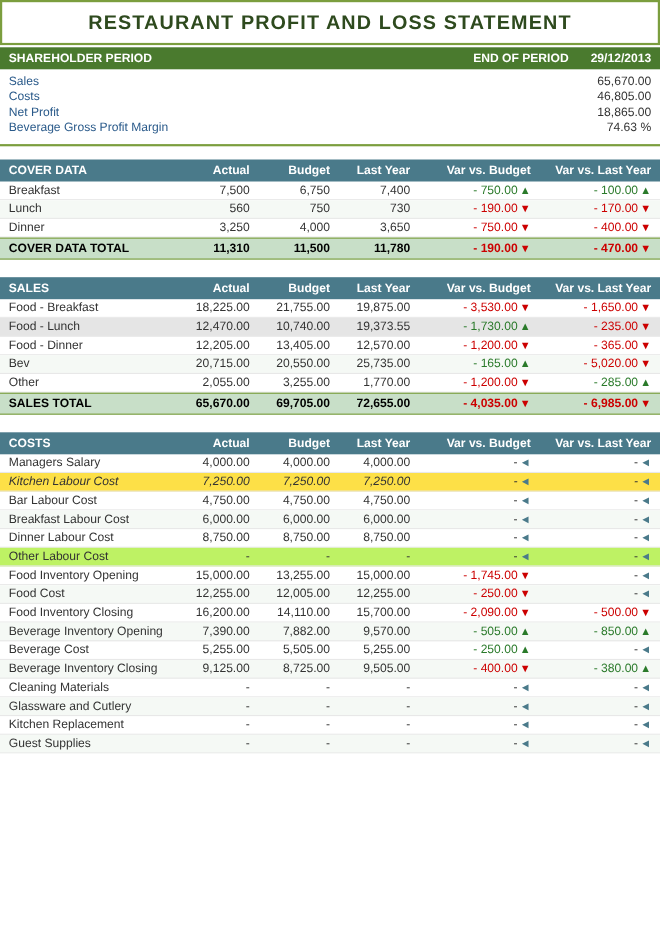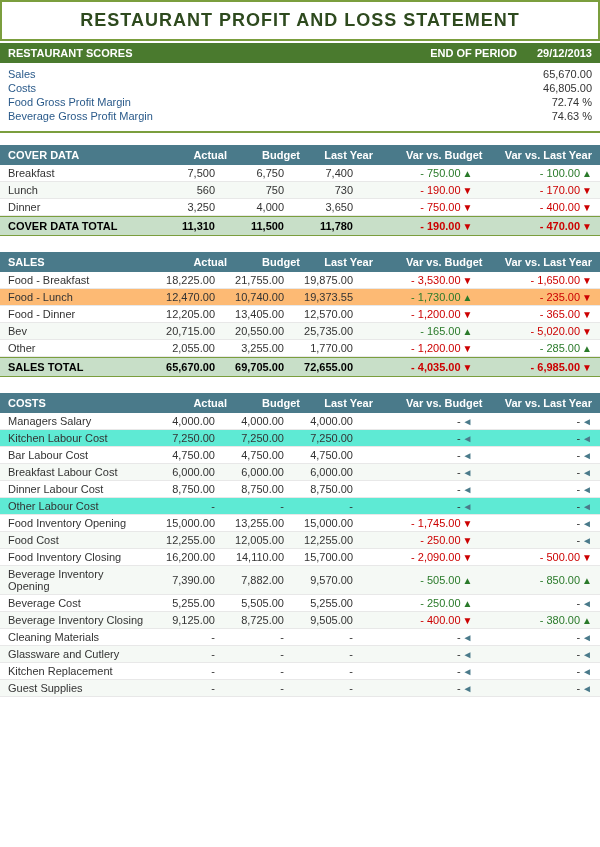--- a/index.html
+++ b/index.html
@@ -87,49 +87,48 @@
     .arrow-up { color: #2a7a2a; font-size: 10px; }
     .arrow-down { color: #c00; font-size: 10px; }
     .arrow-neutral { color: #4a7a8a; font-size: 10px; }
     .var-cell {
       flex: 1.5;
       text-align: right;
       display: flex;
       align-items: center;
       justify-content: flex-end;
       gap: 2px;
-      margin-left: 16px;
     }
     .section-gap { height: 6px; }
   </style>
 </head>
 <body>
 
 <div class="main-title">RESTAURANT PROFIT AND LOSS STATEMENT</div>
 
 <div class="shareholder-header">
-  <span>RESTAURANT SCORES</span>
+  <span>SHAREHOLDER PERIOD</span>
   <div class="shareholder-date">
     <span>END OF PERIOD</span>
     <span>29/12/2013</span>
   </div>
 </div>
 
 <div class="summary-section" id="summary-rows">
     <div class="summary-row">
       <span class="summary-label">Sales</span>
       <span class="summary-value">65,670.00</span>
     </div>
     <div class="summary-row">
       <span class="summary-label">Costs</span>
       <span class="summary-value">46,805.00</span>
     </div>
     <div class="summary-row">
-      <span class="summary-label">Food Gross Profit Margin</span>
-      <span class="summary-value">72.74 %</span>
+      <span class="summary-label">Net Profit</span>
+      <span class="summary-value">18,865.00</span>
     </div>
     <div class="summary-row">
       <span class="summary-label">Beverage Gross Profit Margin</span>
       <span class="summary-value">74.63 %</span>
     </div>
   </div>
 
 <div class="section-gap"></div>
 
 <div class="section-header">
@@ -217,21 +216,21 @@
     <span class="col-num" style="flex:1">19,875.00</span>
     <span class="var-cell" style="flex:1.5;color:#c00">
       - 3,530.00
       <span class="arrow-down">▼</span>
     </span>
     <span class="var-cell" style="flex:1.5;color:#c00">
       - 1,650.00
       <span class="arrow-down">▼</span>
     </span>
   </div>
-    <div class="data-row" style="background: #fdba74;">
+    <div class="data-row" style="background: #e5e5e5;">
     <span class="col-label">Food - Lunch</span>
     <span class="col-num" style="flex:1">12,470.00</span>
     <span class="col-num" style="flex:1">10,740.00</span>
     <span class="col-num" style="flex:1">19,373.55</span>
     <span class="var-cell" style="flex:1.5;color:#2a7a2a">
       - 1,730.00
       <span class="arrow-up">▲</span>
     </span>
     <span class="var-cell" style="flex:1.5;color:#c00">
       - 235.00
@@ -312,21 +311,21 @@
     <span class="col-num" style="flex:1">4,000.00</span>
     <span class="col-num" style="flex:1">4,000.00</span>
     <span class="col-num" style="flex:1">4,000.00</span>
     <span class="var-cell" style="flex:1.5;color:#333">
       - <span class="arrow-neutral">◄</span>
     </span>
     <span class="var-cell" style="flex:1.5;color:#333">
       - <span class="arrow-neutral">◄</span>
     </span>
   </div>
-    <div class="data-row" style="background: #5eead4;">
+    <div class="data-row" style="background: #fde047; font-style: italic;">
     <span class="col-label">Kitchen Labour Cost</span>
     <span class="col-num" style="flex:1">7,250.00</span>
     <span class="col-num" style="flex:1">7,250.00</span>
     <span class="col-num" style="flex:1">7,250.00</span>
     <span class="var-cell" style="flex:1.5;color:#333">
       - <span class="arrow-neutral">◄</span>
     </span>
     <span class="var-cell" style="flex:1.5;color:#333">
       - <span class="arrow-neutral">◄</span>
     </span>
@@ -360,21 +359,21 @@
     <span class="col-num" style="flex:1">8,750.00</span>
     <span class="col-num" style="flex:1">8,750.00</span>
     <span class="col-num" style="flex:1">8,750.00</span>
     <span class="var-cell" style="flex:1.5;color:#333">
       - <span class="arrow-neutral">◄</span>
     </span>
     <span class="var-cell" style="flex:1.5;color:#333">
       - <span class="arrow-neutral">◄</span>
     </span>
   </div>
-    <div class="data-row" style="background: #5eead4;">
+    <div class="data-row" style="background: #bef264;">
     <span class="col-label">Other Labour Cost</span>
     <span class="col-num" style="flex:1">-</span>
     <span class="col-num" style="flex:1">-</span>
     <span class="col-num" style="flex:1">-</span>
     <span class="var-cell" style="flex:1.5;color:#333">
       - <span class="arrow-neutral">◄</span>
     </span>
     <span class="var-cell" style="flex:1.5;color:#333">
       - <span class="arrow-neutral">◄</span>
     </span>

